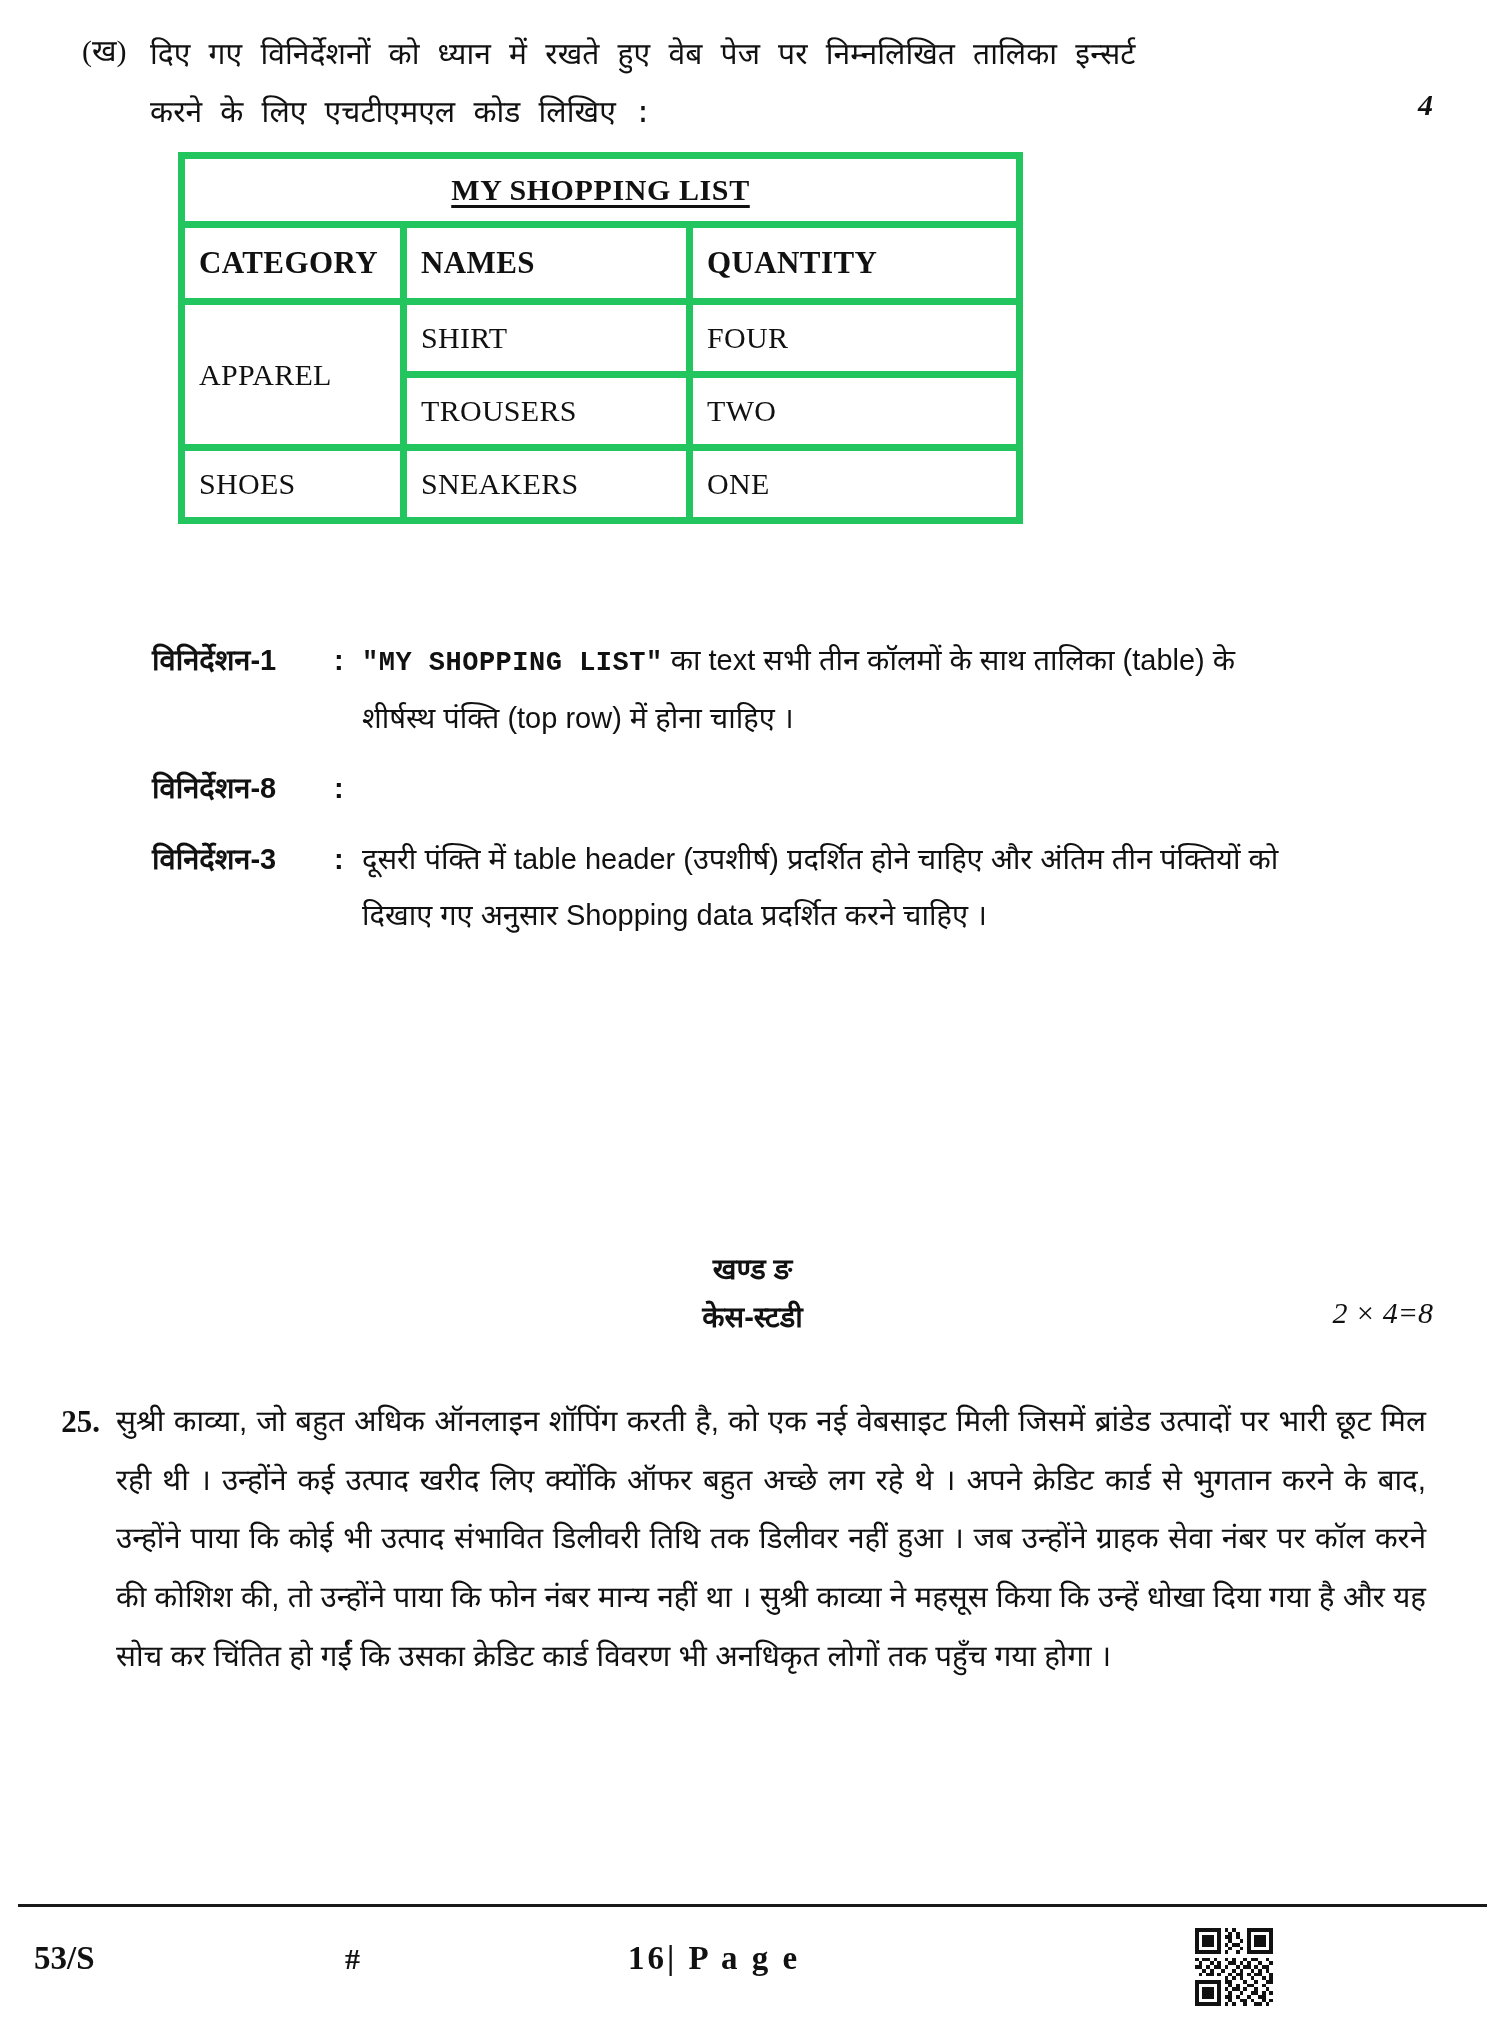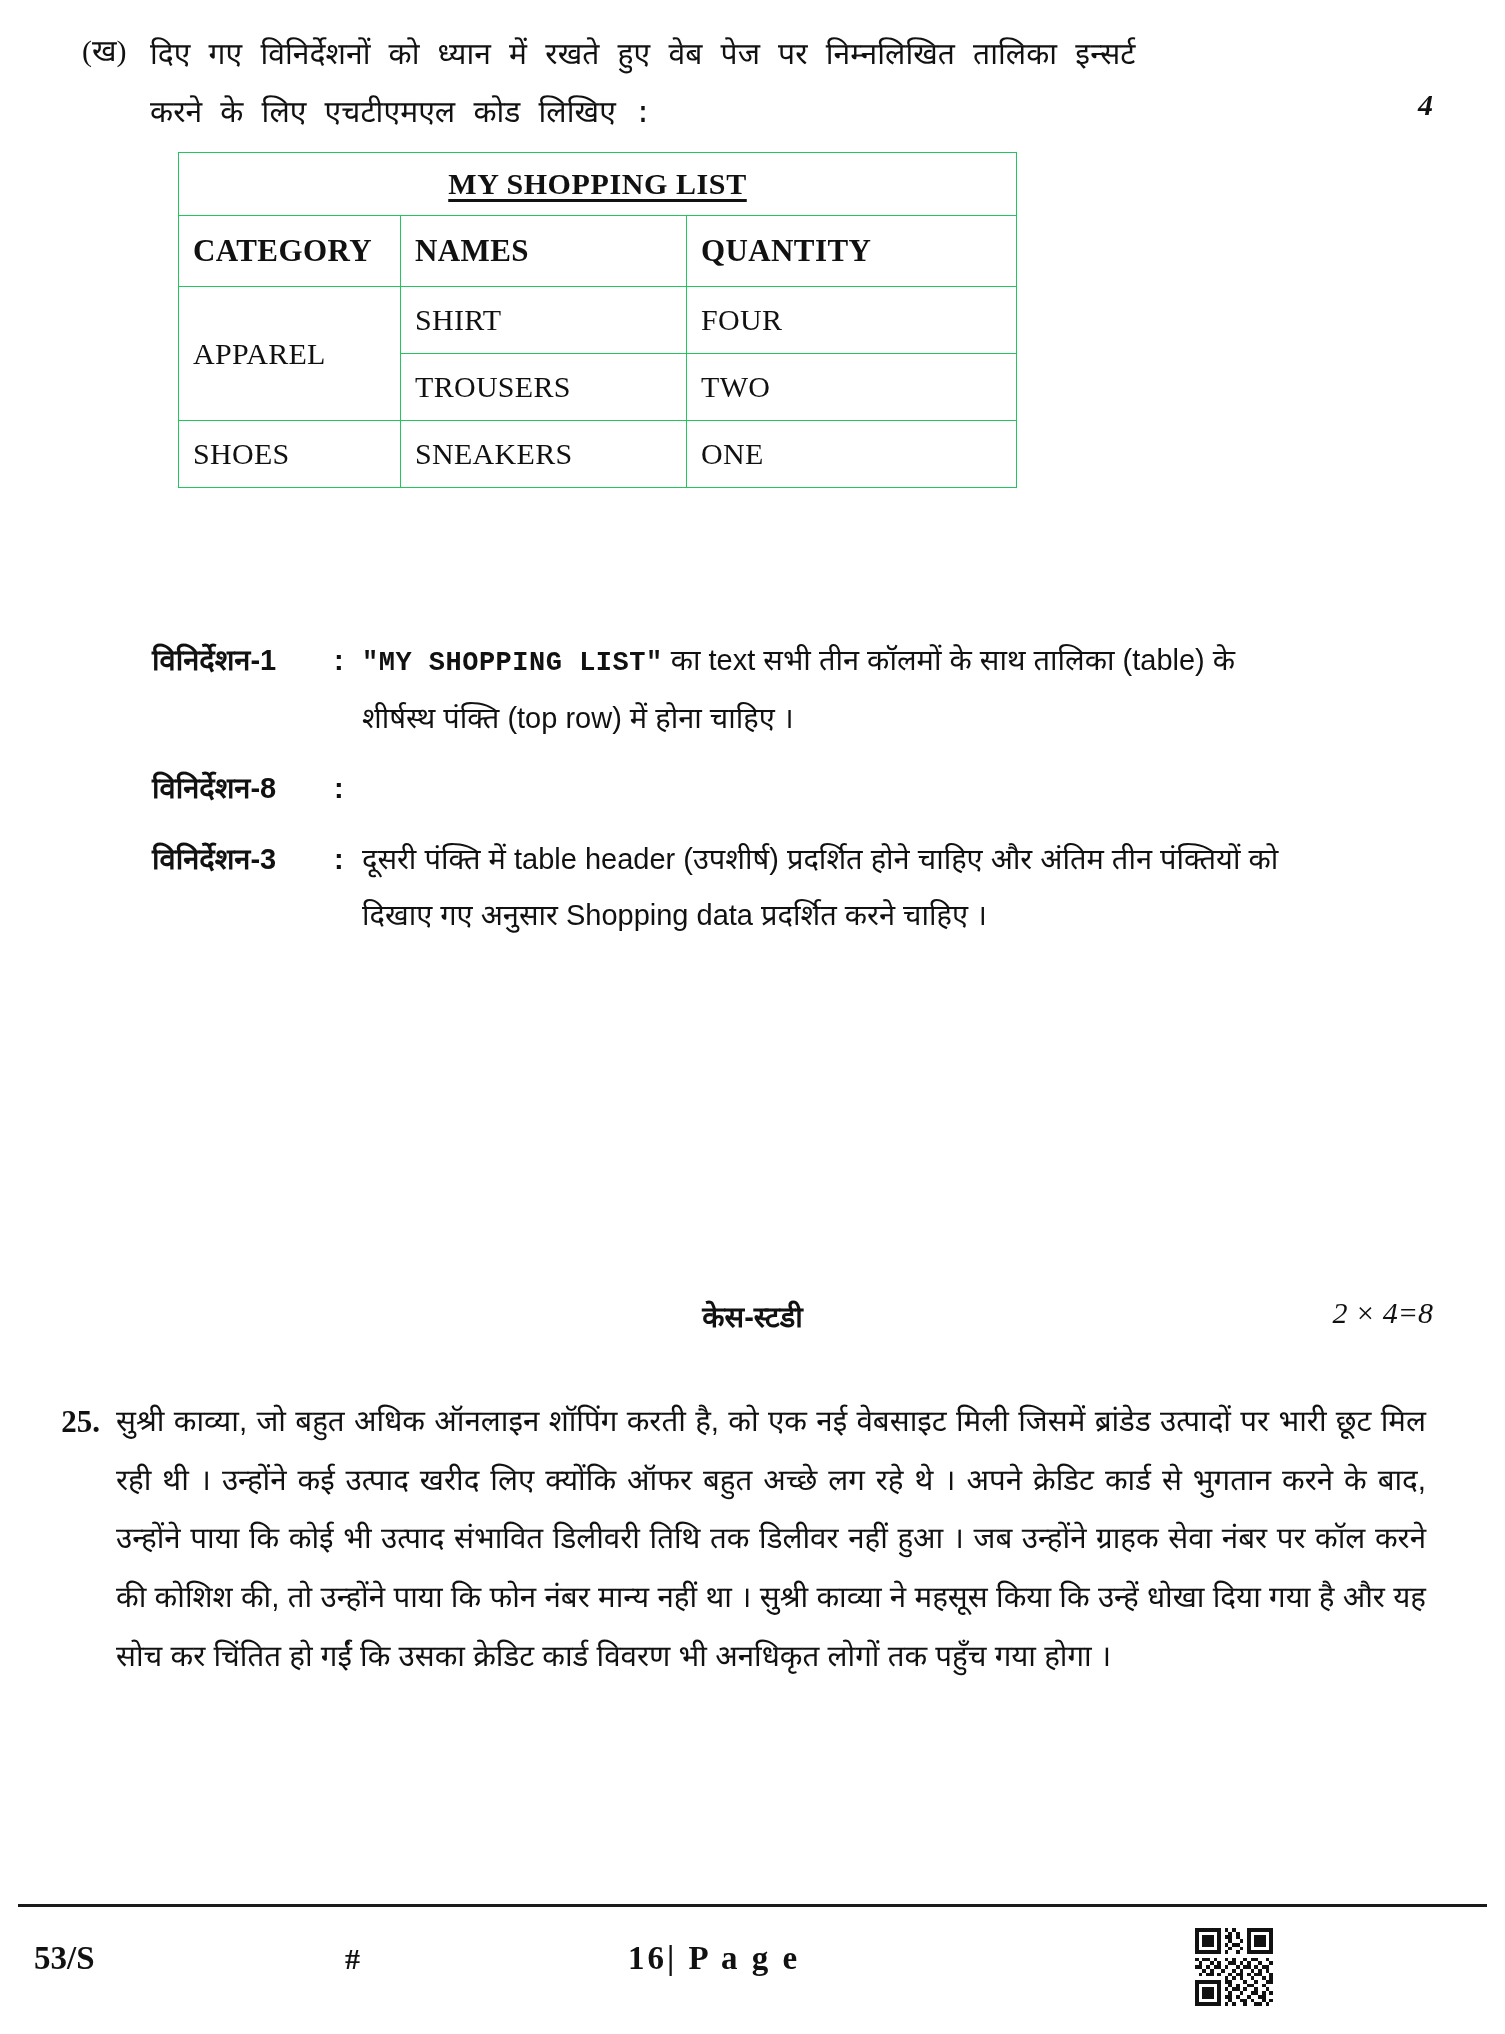--- a/index.html
+++ b/index.html
@@ -63,21 +63,21 @@
     top: 152px;
     width: 838px;
   }
   table.shop {
     border-collapse: collapse;
     width: 838px;
     table-layout: fixed;
     background: #fff;
   }
   table.shop, table.shop th, table.shop td {
-    border: 1px solid #22c55e;
+    border: 7px solid #22c55e;
   }
   table.shop td, table.shop th {
     padding: 10px 14px;
     font-family: "Liberation Serif", "DejaVu Serif", serif;
     font-size: 30px;
     vertical-align: middle;
     height: 42px;
   }
   .tbl-title {
     text-align: center;
@@ -310,20 +310,21 @@
     </div>
 
     <div class="spec-item">
       <div class="spec-key">विनिर्देशन-3</div>
       <div class="spec-colon">:</div>
       <div class="spec-text">दूसरी पंक्ति में table header (उपशीर्ष) प्रदर्शित होने चाहिए और अंतिम तीन पंक्तियों को दिखाए गए अनुसार Shopping data प्रदर्शित करने चाहिए ।</div>
     </div>
 
   </div>
 
+  <div class="section-head" id="khand">खण्ड ङ</div>
   <div class="section-head" id="case-study">केस-स्टडी</div>
   <div class="marks-right" id="marks-2x4">2 × 4=8</div>
 
   <div class="q25">
     <div class="q25-num">25.</div>
     <div class="q25-text">सुश्री काव्या, जो बहुत अधिक ऑनलाइन शॉपिंग करती है, को एक नई वेबसाइट मिली जिसमें ब्रांडेड उत्पादों पर भारी छूट मिल रही थी । उन्होंने कई उत्पाद खरीद लिए क्योंकि ऑफर बहुत अच्छे लग रहे थे । अपने क्रेडिट कार्ड से भुगतान करने के बाद, उन्होंने पाया कि कोई भी उत्पाद संभावित डिलीवरी तिथि तक डिलीवर नहीं हुआ । जब उन्होंने ग्राहक सेवा नंबर पर कॉल करने की कोशिश की, तो उन्होंने पाया कि फोन नंबर मान्य नहीं था । सुश्री काव्या ने महसूस किया कि उन्हें धोखा दिया गया है और यह सोच कर चिंतित हो गईं कि उसका क्रेडिट कार्ड विवरण भी अनधिकृत लोगों तक पहुँच गया होगा ।</div>
   </div>
 
   <div class="footer-rule"></div>
   <div class="footer">

